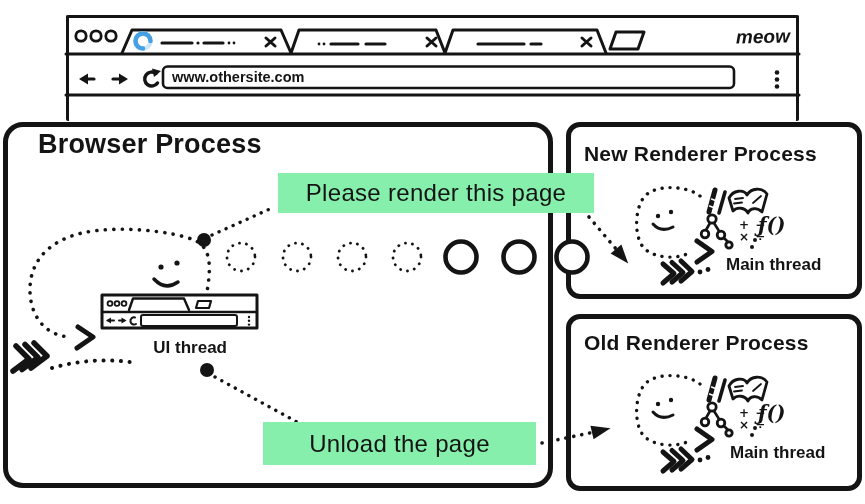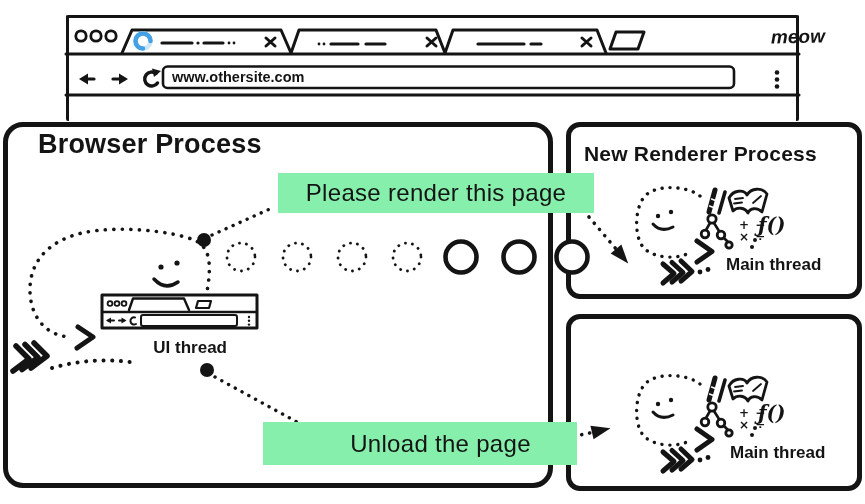--- a/index.html
+++ b/index.html
@@ -25,28 +25,28 @@
   #art{position:absolute;left:0;top:0;z-index:2;}
   
   .txt{position:absolute;z-index:4;white-space:nowrap;}
   #title-browser-process{left:38px;top:129px;font-size:27px;font-weight:700;letter-spacing:.2px;}
   #title-new-renderer{left:584px;top:142px;font-size:21px;font-weight:700;letter-spacing:.2px;text-align:center;}
   #title-old-renderer{left:584px;top:331px;font-size:21px;font-weight:700;letter-spacing:.2px;}
   #ui-thread-label{left:135px;top:338px;width:92px;text-align:right;font-size:17px;font-weight:700;}
   #main-thread-new{left:726px;top:255px;font-size:17px;font-weight:600;}
   #main-thread-old{left:730px;top:443px;font-size:17px;font-weight:600;}
   #url-text{left:172px;top:69px;font-size:14.5px;font-weight:700;z-index:4;}
-  #brand-text{left:736px;top:26px;font-size:19px;font-weight:700;font-style:italic;transform:rotate(-1deg);z-index:4;margin-left:35px;}
+  #brand-text{left:736px;top:26px;font-size:19px;font-weight:700;font-style:italic;transform:rotate(-1deg);z-index:4;}
   .msg{
     position:absolute;z-index:3;background:#86efac;color:#141414;
     display:flex;align-items:center;justify-content:center;
     font-size:24px;font-weight:400;letter-spacing:.3px;
   }
   #msg-render{left:278px;top:173px;width:316px;height:40px;}
-  #msg-unload{left:263px;top:422px;width:273px;height:43px;padding-left:41px;}
+  #msg-unload{left:263px;top:422px;width:273px;height:43px;}
 </style>
 </head>
 <body>
 
 <div id="stage">
 
   <div id="browser-window" class="abs"></div>
 
   <div id="browser-process-box" class="abs proc-box"></div>
   <div id="new-renderer-box" class="abs proc-box"></div>
@@ -231,19 +231,20 @@
       <path d="M 542,443 L 592,432.5" fill="none" stroke="#141414" stroke-width="3.6" stroke-dasharray="0.1 8"></path>
       <polygon points="0,-7 19,0 0,7" transform="translate(592,432.5) rotate(-13)" fill="#141414"></polygon>
     </g>
   </svg>
 
   <div id="msg-render" class="msg">Please render this page</div>
   <div id="msg-unload" class="msg">Unload the page</div>
 
   <div id="title-browser-process" class="txt">Browser Process</div>
   <div id="title-new-renderer" class="txt">New Renderer Process</div>
+  <div id="title-old-renderer" class="txt">Old Renderer Process</div>
   <div id="ui-thread-label" class="txt">UI thread</div>
   <div id="main-thread-new" class="txt">Main thread</div>
   <div id="main-thread-old" class="txt">Main thread</div>
   <div id="url-text" class="txt">www.othersite.com</div>
   <div id="brand-text" class="txt">meow</div>
 
 </div>
 
 </body></html>

